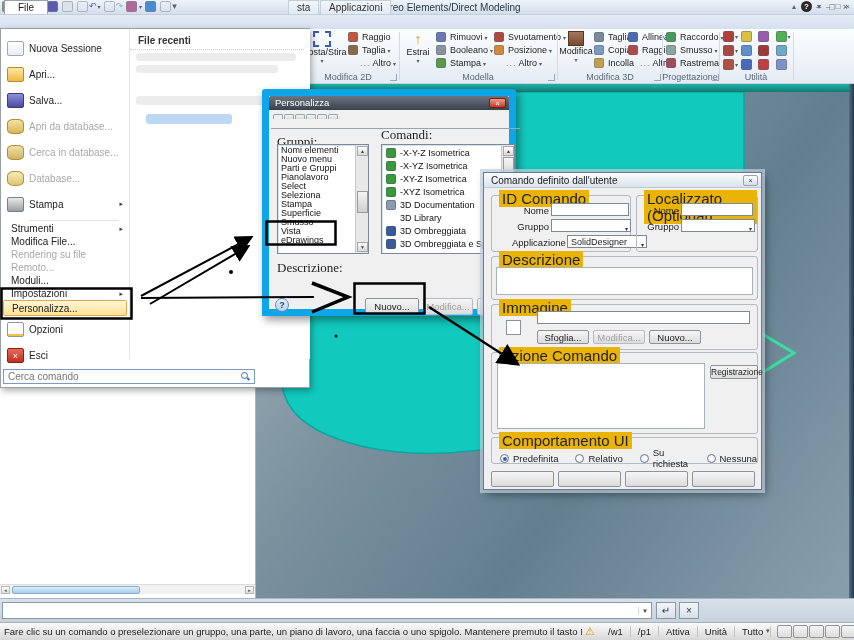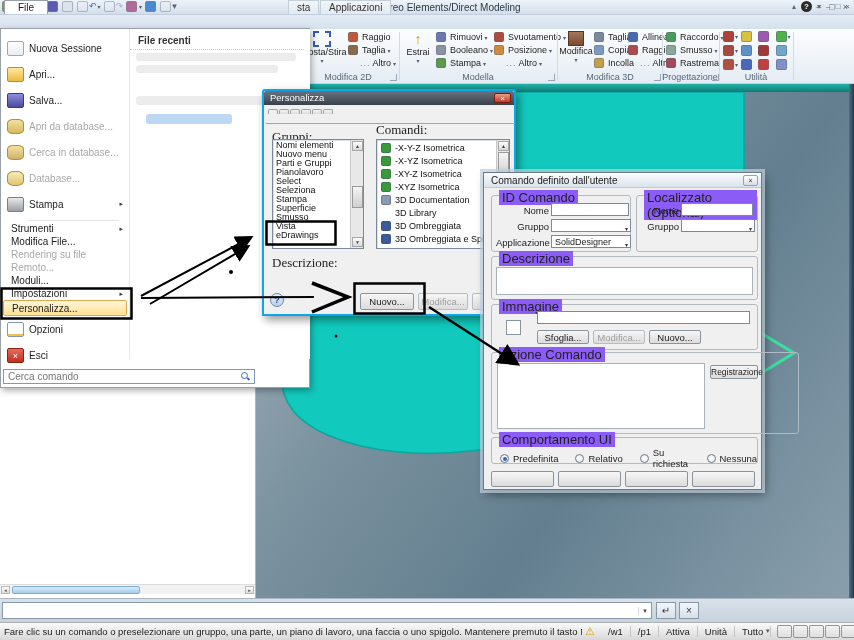--- a/index.html
+++ b/index.html
@@ -77,21 +77,21 @@
   .fr-head { padding:6px 0 3px 8px; font-weight:bold; font-size:10px; color:#333; border-bottom:1px dotted #ccc; margin-right:6px; }
   .blur { position:absolute; border-radius:3px; background:#ececec; }
   .blur.blue { background:#bcd8f2; }
   .searchbox { left:2px; bottom:3px; width:252px; height:15px; border:1px solid #7a9ac0; background:#fff; display:flex; align-items:center; }
   .searchbox input { flex:1; border:none; outline:none; font-size:10px; font-family:"Liberation Sans",sans-serif; padding:0 4px; color:#333; background:transparent; }
   .mag { width:11px; height:11px; position:relative; margin-right:3px; }
   .mag::before { content:""; position:absolute; left:1px; top:1px; width:5px; height:5px; border:1.5px solid #3a6ac8; border-radius:50%; }
   .mag::after { content:""; position:absolute; left:7px; top:7px; width:3px; height:1.5px; background:#3a6ac8; transform:rotate(45deg); }
 
   
-  .pers { left:262px; top:89px; width:254px; height:227px; background:#f0f0f0; border:2px solid #0ea5e9; border-radius:3px 3px 0 0; box-shadow:3px 4px 8px rgba(0,0,0,.4); z-index:60; }
+  .pers { left:262px; top:89px; width:254px; height:227px; background:#f0f0f0; border:7px solid #0ea5e9; border-radius:3px 3px 0 0; box-shadow:3px 4px 8px rgba(0,0,0,.4); z-index:60; }
   .pers-tb { left:0; top:0; width:100%; height:14px; background:linear-gradient(#6a7480,#39414b); border-radius:2px 2px 0 0; color:#fff; font-size:9.5px; line-height:14px; padding-left:6px; }
   .pers-close { right:3px; top:2px; width:17px; height:10px; background:linear-gradient(#ef9a88,#c23c28); border:1px solid #7a1a0a; border-radius:2px; color:#fff; font-size:8px; text-align:center; line-height:9px; }
   .ptabs { left:4px; top:18px; display:flex; }
   .ptab { font-size:9px; padding:2px 4px; border:1px solid #9aa4ae; border-bottom:none; background:linear-gradient(#f4f4f4,#dcdcdc); margin-right:1px; border-radius:2px 2px 0 0; color:#333; }
   .ptab.active { background:#f0f0f0; position:relative; z-index:2; }
   .ptab-line { left:2px; top:32px; width:249px; height:1px; background:#9aa4ae; }
   .plabel { font-size:13px; color:#222;font-family:Liberation Serif, serif; }
   .listbox { background:#fff; border:1px solid #7a8a9a; box-shadow:inset 1px 1px 0 #d8e2ea; overflow:hidden; }
   .lb-rows { position:absolute; left:1px; top:1px; right:14px; bottom:1px; overflow:hidden; }
   .lrow { font-size:9px; line-height:9px; padding:0 2px; white-space:nowrap; color:#111; }
@@ -103,21 +103,21 @@
   .vthumb { position:absolute; left:1px; width:11px; background:linear-gradient(#f4f4f4,#cfcfcf); border:1px solid #9a9a9a; }
   .helpbtn { width:14px; height:14px; border-radius:50%; background:linear-gradient(#eaf2fa,#b8d0e8); border:1px solid #6a8ab0; color:#1a4a9a; font-weight:bold; font-size:9px; text-align:center; line-height:13px; }
   .btn { background:linear-gradient(#f6f6f6,#dcdcdc); border:1px solid #8a949e; border-radius:2px; font-size:9.5px; text-align:center; color:#222; font-family:"Liberation Sans",sans-serif; }
   .btn.disabled { color:#a0a0a0; border-color:#b4bcc4; }
 
   
   .cmd { left:483px; top:172px; width:279px; height:318px; background:#f0f0f0; border:1px solid #6a7a8a; box-shadow:0 0 0 3px rgba(190,208,224,.7), 3px 4px 9px rgba(0,0,0,.45); z-index:70; }
   .cmd-tb { left:0; top:0; width:100%; height:15px; background:linear-gradient(#fafcfe,#dbe3ec); border-bottom:1px solid #c0cad4; font-size:10px; line-height:15px; padding-left:7px; color:#1a1a1a; }
   .cmd-close { right:3px; top:2px; width:15px; height:11px; background:linear-gradient(#fdfdfd,#d8dee6); border:1px solid #98a2ae; border-radius:2px; font-size:7px; text-align:center; line-height:10px; color:#333; }
   .grp { position:absolute; border:1px solid #b2bac2; border-radius:3px; }
-  .grp legend,.grp .leg { position:absolute; top:-6px; left:7px; background:#8b5cf6; padding:0 3px; font-size:13px; color:#222; }
+  .grp legend,.grp .leg { position:absolute; top:-6px; left:7px; background:#eab308; padding:0 3px; font-size:15px; color:#222; }
   .frow { position:absolute; display:flex; align-items:flex-end; }
   .flabel { font-size:9.5px; color:#222; text-align:right; }
   .field { background:#fff; border:1px solid #7a8a9a; height:13px; font-size:9px; }
   .combo { background:#fff; border:1px solid #7a8a9a; height:13px; font-size:9px; line-height:12px; padding-left:3px; position:relative; color:#222; }
   .combo .ca { position:absolute; right:2px; top:3px; font-size:6px; color:#333; }
   .whitebox { background:#fff; border:1px solid #a8b2ba; position:absolute; }
   .chk { width:15px; height:15px; background:#fff; border:1px solid #8a949e; }
   .radio-row { display:flex; align-items:center; gap:4px; font-size:9.5px; color:#222; }
   .radio { width:9px; height:9px; border-radius:50%; border:1px solid #6a7a8a; background:radial-gradient(#ffffff,#e4e8ec); position:relative; flex:0 0 auto; }
   .radio-row.sel .radio::after { content:""; position:absolute; left:2px; top:2px; width:4px; height:4px; border-radius:50%; background:#2f64c0; }
@@ -654,21 +654,21 @@
       <span class="flabel" style="width:53px;">Nome</span>
       <input class="field" style="width: 78px; margin-left: 2px;">
     </div>
     <div class="frow" style="left:4px;top:23px;">
       <span class="flabel" style="width:53px;">Gruppo</span>
       <span class="combo" style="width:80px;margin-left:2px;">
           <span class="ca">▾</span>
         </span>
     </div>
     <div class="frow" style="left:4px;top:39px;">
-      <span class="flabel" style="width:53px;">Applicazione</span>
+      <span class="flabel" style="width:53px;margin-left:16px;">Applicazione</span>
       <span class="combo" style="width:80px;margin-left:2px;"><span>SolidDesigner</span><span class="ca">▾</span></span>
     </div>
   </div>
 
   <div class="grp" style="left:152px;top:22px;width:122px;height:57px;">
     <span class="leg">Localizzato (Optional)</span>
     <div class="frow" style="left:4px;top:7px;">
       <span class="flabel" style="width:38px;">Nome</span>
       <input class="field" style="width: 72px; margin-left: 2px;">
     </div>
@@ -687,21 +687,21 @@
 
   <div class="grp" style="left:7px;top:131px;width:267px;height:46px;">
     <span class="leg">Immagine</span>
     <div class="abs chk" style="left:14px;top:15px;"></div>
     <input class="field abs" style="left: 45px; top: 6px; width: 213px;">
     <div class="abs btn" style="left:45px;top:25px;width:52px;height:14px;line-height:13px;">Sfoglia...</div>
     <div class="abs btn disabled" style="left:101px;top:25px;width:52px;height:14px;line-height:13px;">Modifica...</div>
     <div class="abs btn" style="left:157px;top:25px;width:52px;height:14px;line-height:13px;">Nuovo...</div>
   </div>
 
-  <div class="grp" style="left:7px;top:179px;width:308px;height:82px;">
+  <div class="grp" style="left:7px;top:179px;width:267px;height:82px;">
     <span class="leg">Azione Comando</span>
     <div class="whitebox" style="left:5px;top:10px;width:208px;height:66px;"></div>
     <div class="abs btn" style="left:218px;top:12px;width:48px;height:14px;line-height:13px;font-size:8.5px;">Registrazione</div>
   </div>
 
   <div class="grp" style="left:7px;top:264px;width:267px;height:27px;">
     <span class="leg">Comportamento UI</span>
     <div class="abs" style="left:8px;top:9px;display:flex;gap:17px;">
 
     <span class="radio-row sel">

